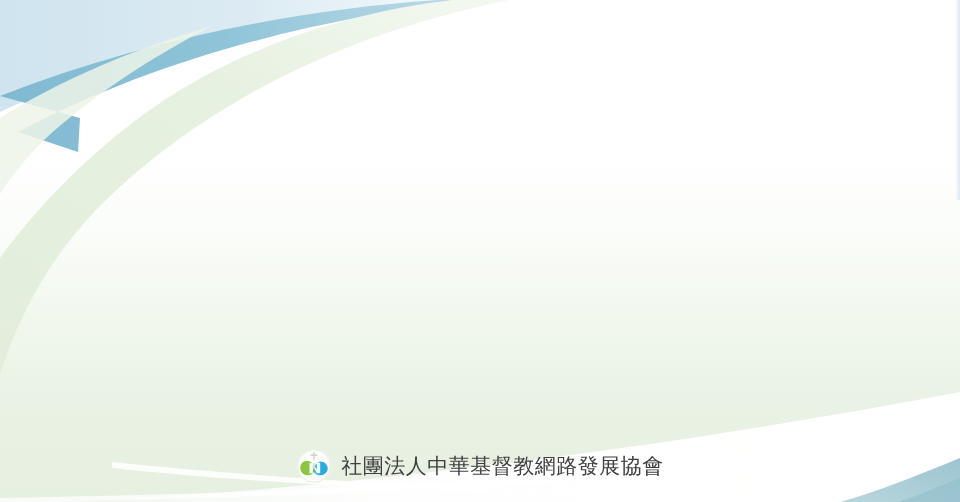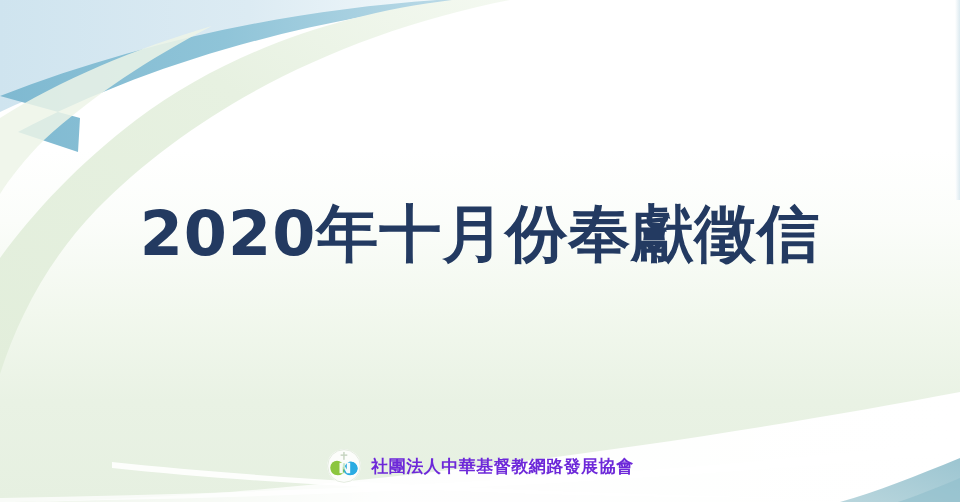--- a/index.html
+++ b/index.html
@@ -72,24 +72,24 @@
     gap: 9px;
   }
   .footer-logo {
     width: 36px;
     height: 36px;
     flex: 0 0 36px;
     display: block;
   }
   .footer-text {
     font-family: "DejaVu Sans", "Liberation Sans", sans-serif;
-    font-size: 17px;
-    font-weight: bold;
+    font-size: 21px;
+    font-weight: normal;
     letter-spacing: 0.5px;
-    color: #6d28d9;
+    color: #404040;
     white-space: nowrap;
   }
 </style>
 </head>
 <body>
 
 <div id="slide">
 
   <div class="bg-base"></div>
 
@@ -140,23 +140,20 @@
 
     <path d="M960,452 C700,478 400,494 110,500 C70,501 34,502 0,502 L0,498
              C330,492 660,476 960,440 Z" fill="#FFFFFF" opacity="0.75"></path>
 
     <path d="M112,462 C300,482 560,494 820,498 C560,498 300,488 112,468 Z" fill="#FFFFFF" opacity="0.9"></path>
 
     <path d="M960,458 C916,476 876,492 840,502 L960,502 Z" fill="url(#gTeal)"></path>
     <path d="M960,478 C936,488 916,496 898,502 L960,502 Z" fill="#8FBECB" opacity="0.6"></path>
   </svg>
 
-  <div class="title-wrap">
-    <span class="slide-title">2020年十月份奉獻徵信</span>
-  </div>
 
   <div class="footer">
 
     <svg class="footer-logo" viewBox="0 0 64 64" xmlns="http://www.w3.org/2000/svg">
 
       <circle cx="32" cy="32" r="30" fill="#FFFFFF" opacity="0.85"></circle>
       <circle cx="32" cy="32" r="29" fill="none" stroke="#E1EADD" stroke-width="1.6"></circle>
 
       <g>
         <rect x="30.6" y="7" width="2.6" height="14" fill="#C6D4C1"></rect>

